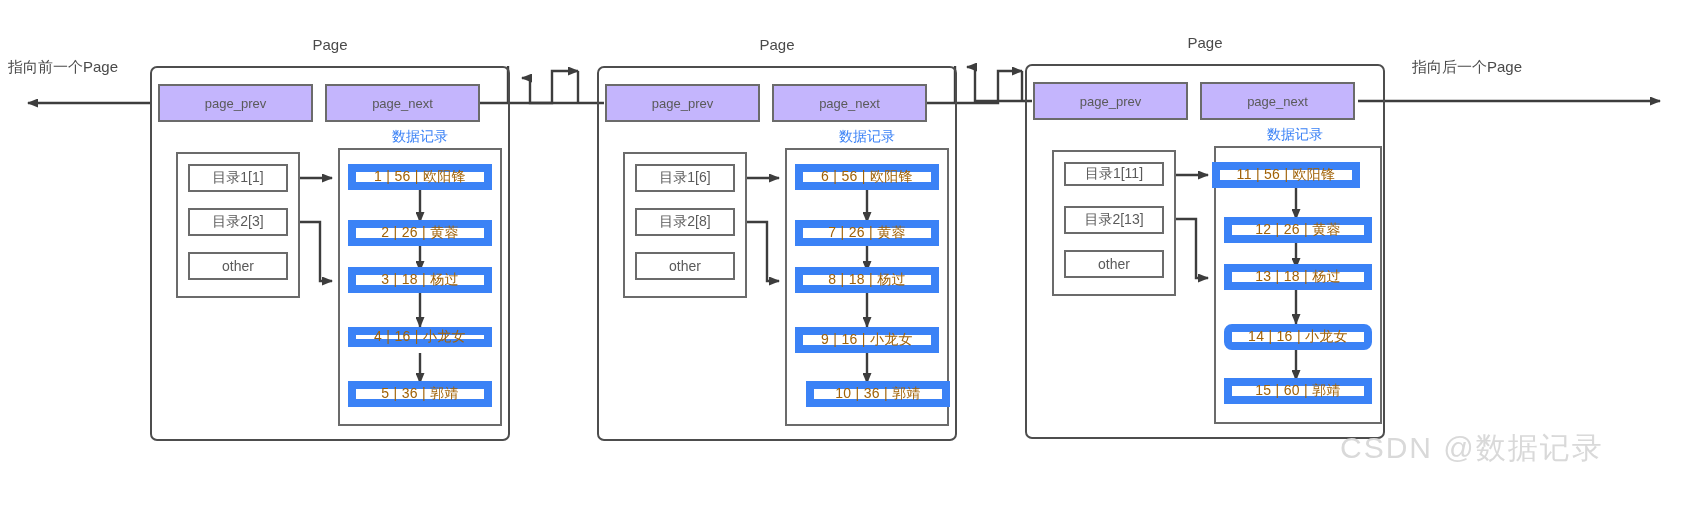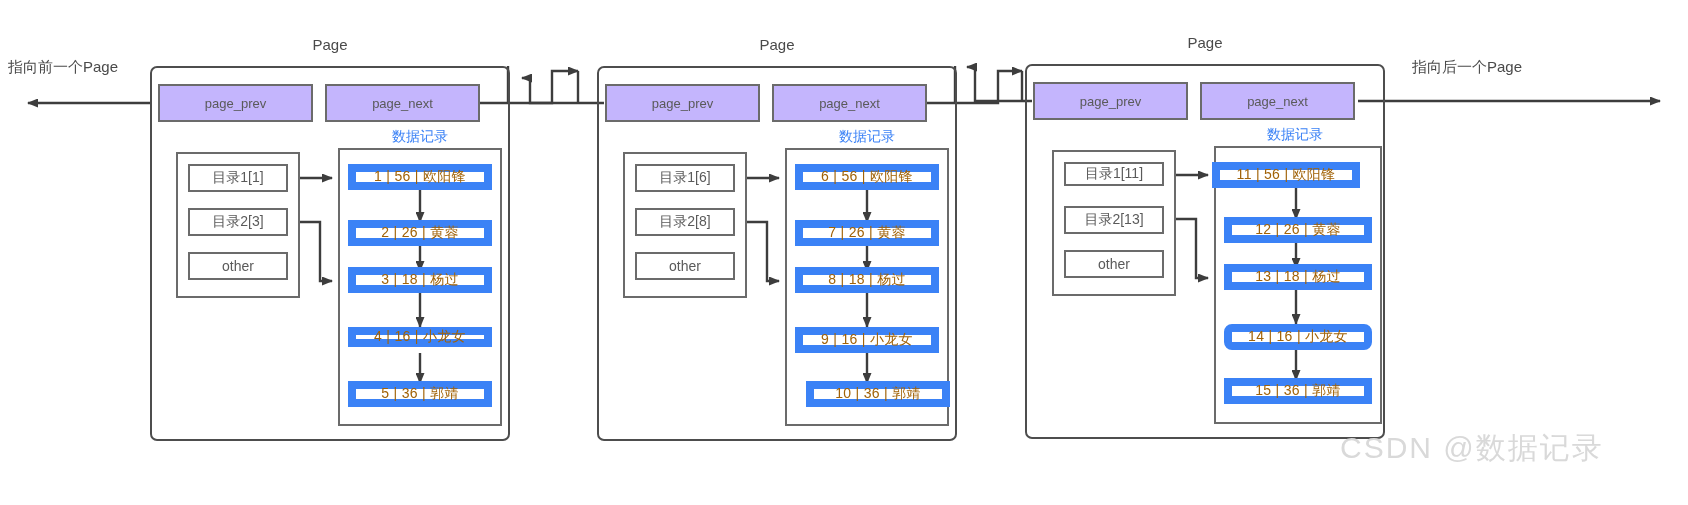--- a/index.html
+++ b/index.html
@@ -272,18 +272,18 @@
   <div class="rec-box" style="left:1224px; top:217px; width:148px; height:26px;">
     <span>12 | 26 | 黄蓉</span>
   </div>
   <div class="rec-box" style="left:1224px; top:264px; width:148px; height:26px;">
     <span>13 | 18 | 杨过</span>
   </div>
   <div class="rec-box" style="left:1224px; top:324px; width:148px; height:26px;border-radius:8px;">
     <span>14 | 16 | 小龙女</span>
   </div>
   <div class="rec-box" style="left:1224px; top:378px; width:148px; height:26px;">
-    <span>15 | 36 | 郭靖</span>
+    <span>15 | 60 | 郭靖</span>
   </div>
 
   <div class="watermark" style="left:1340px; top:428px;">CSDN @数据记录</div>
 
 </div>
 
 </body></html>

